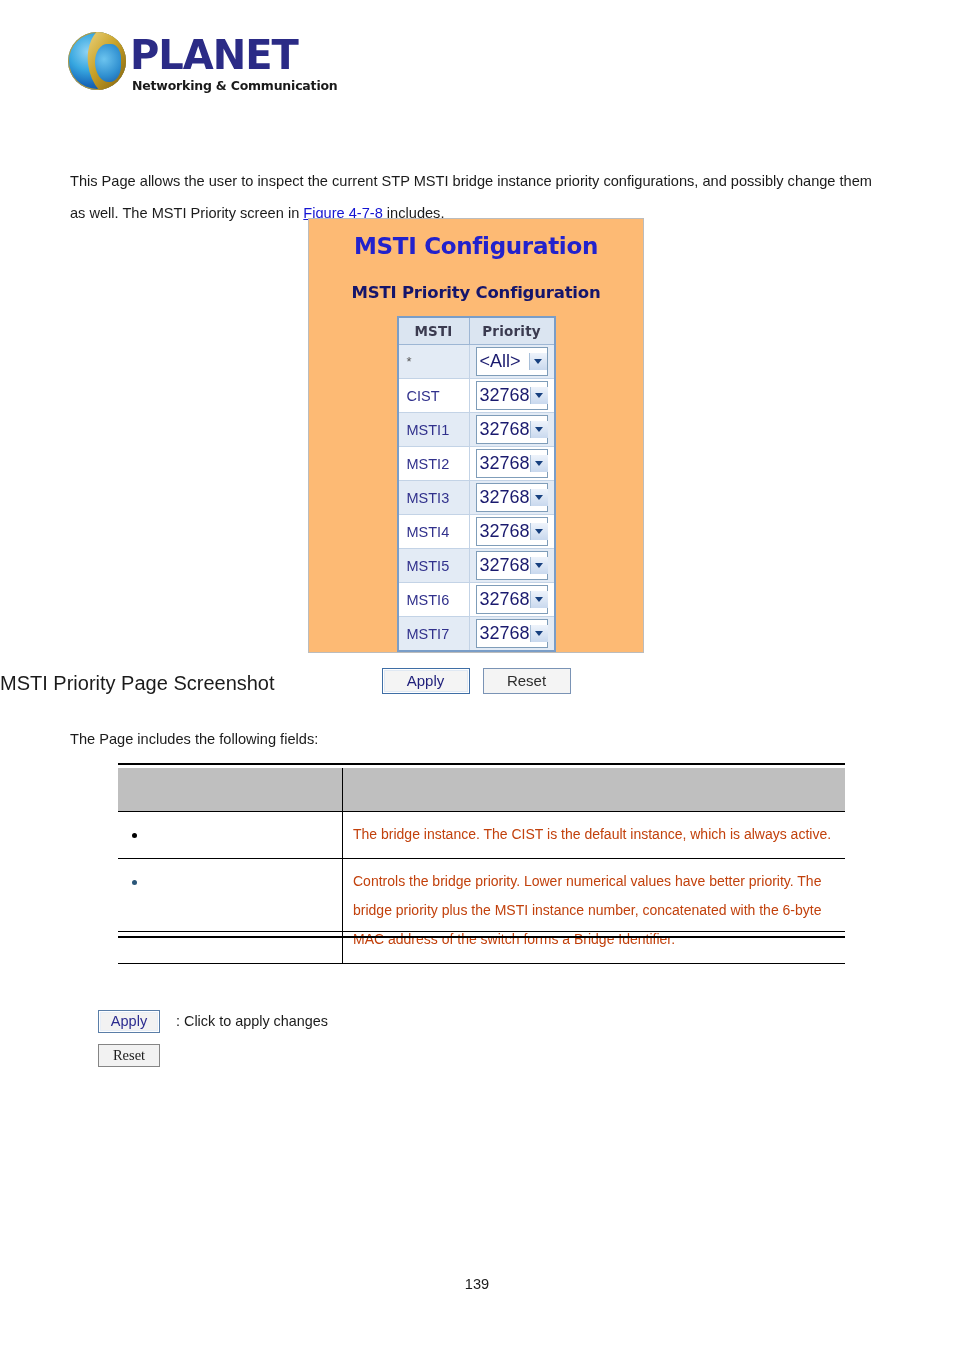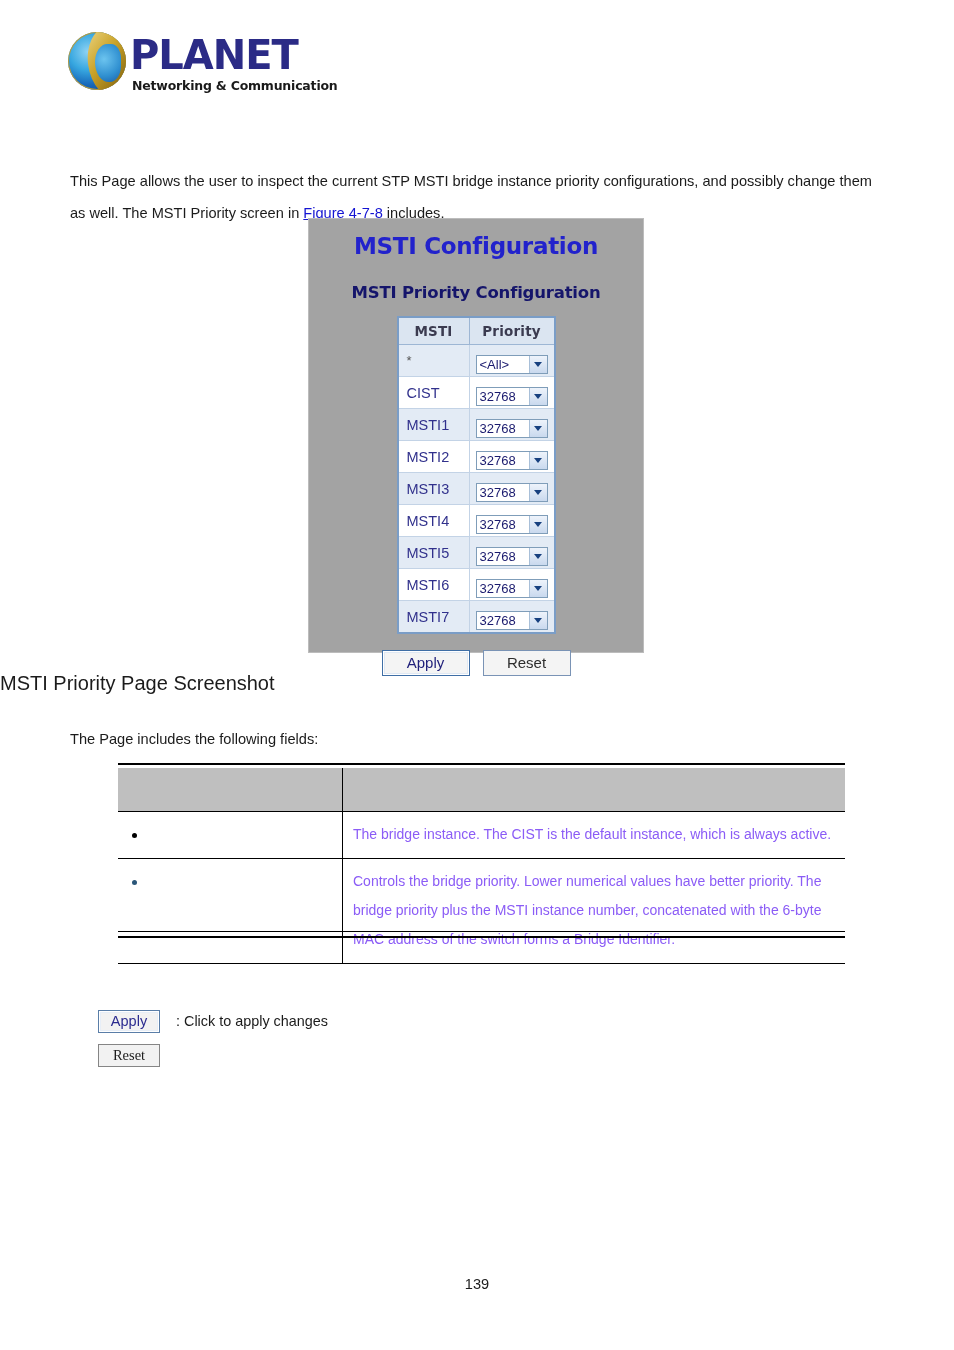--- a/index.html
+++ b/index.html
@@ -93,21 +93,21 @@
   .doc-link { color: #1414d2; }
 
   
   #screenshot-panel {
     position: absolute;
     left: 308px;
     top: 218px;
     width: 336px;
     height: 435px;
     border: 1px solid #bcbcbc;
-    background: #a3a3a3;
+    background: #fdba74;
     box-sizing: border-box;
   }
   #panel-title {
     margin-top: 14px;
     text-align: center;
     font-family: "DejaVu Sans", sans-serif;
     font-weight: bold;
     font-size: 23px;
     color: #2222cc;
     letter-spacing: -0.3px;
@@ -158,28 +158,27 @@
     min-width: 56px;
   }
   .cell-star { color: #555555; font-size: 13px; }
   .cell-priority { text-align: left; }
 
   .fake-select {
     display: inline-flex;
     align-items: center;
     justify-content: space-between;
     width: 72px;
-    height: 19px;
+    height: 29px;
     border: 1px solid #7f9db9;
     background: #ffffff;
     box-sizing: border-box;
-    font-size: 13px;
+    font-size: 18px;
     color: #1a1a6e;
     padding-left: 3px;
-    margin-top: 8px;
   }
   .fake-select .sel-val {
     white-space: nowrap;
     font-family: "Liberation Sans", sans-serif;
   }
   .fake-select .sel-arrow {
     width: 17px;
     height: 17px;
     flex: 0 0 17px;
     background: linear-gradient(#eef3fb, #c9d9ee);
@@ -252,21 +251,21 @@
     background: #bfbfbf;
     height: 26px;
     border-left: none;
     border-right: none;
   }
   #desc-table td {
     vertical-align: top;
     border-bottom: 1px solid #000000;
     padding: 8px 10px 9px;
     line-height: 29px;
-    color: #8b5cf6;
+    color: #c2410c;
   }
   #desc-table td.col-left {
     width: 200px;
     border-right: 1px solid #000000;
     padding-left: 14px;
   }
   #desc-table tr.head-row td.col-left { border-right: 1px solid #000000; }
   .bullet {
     display: inline-block;
     width: 5px;

